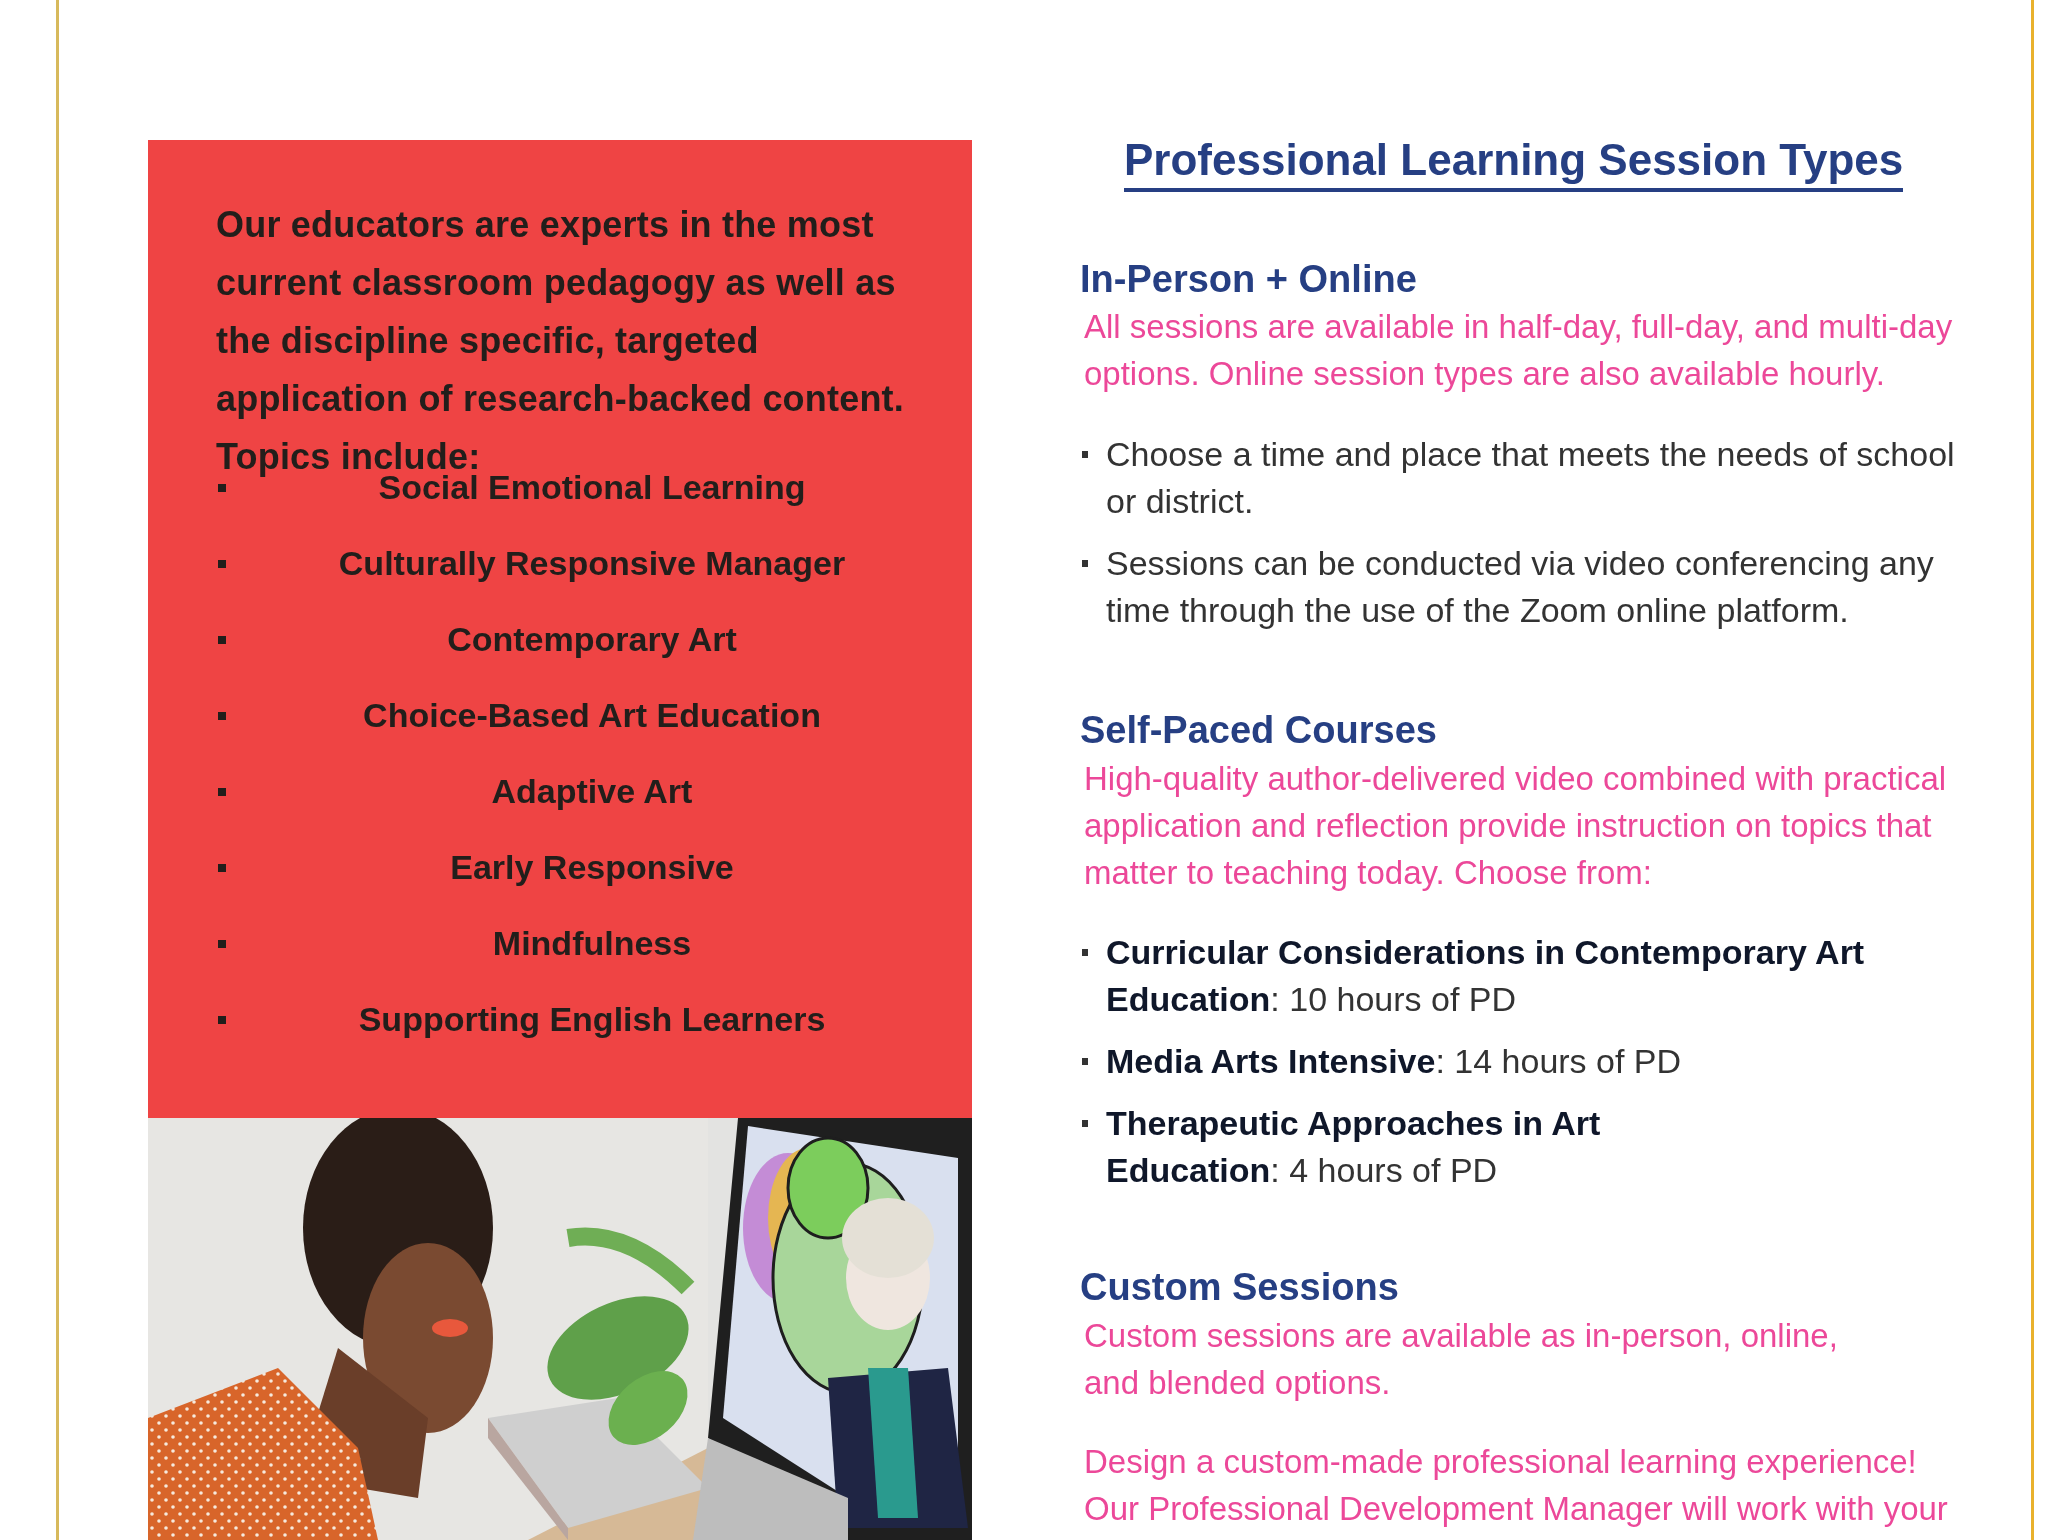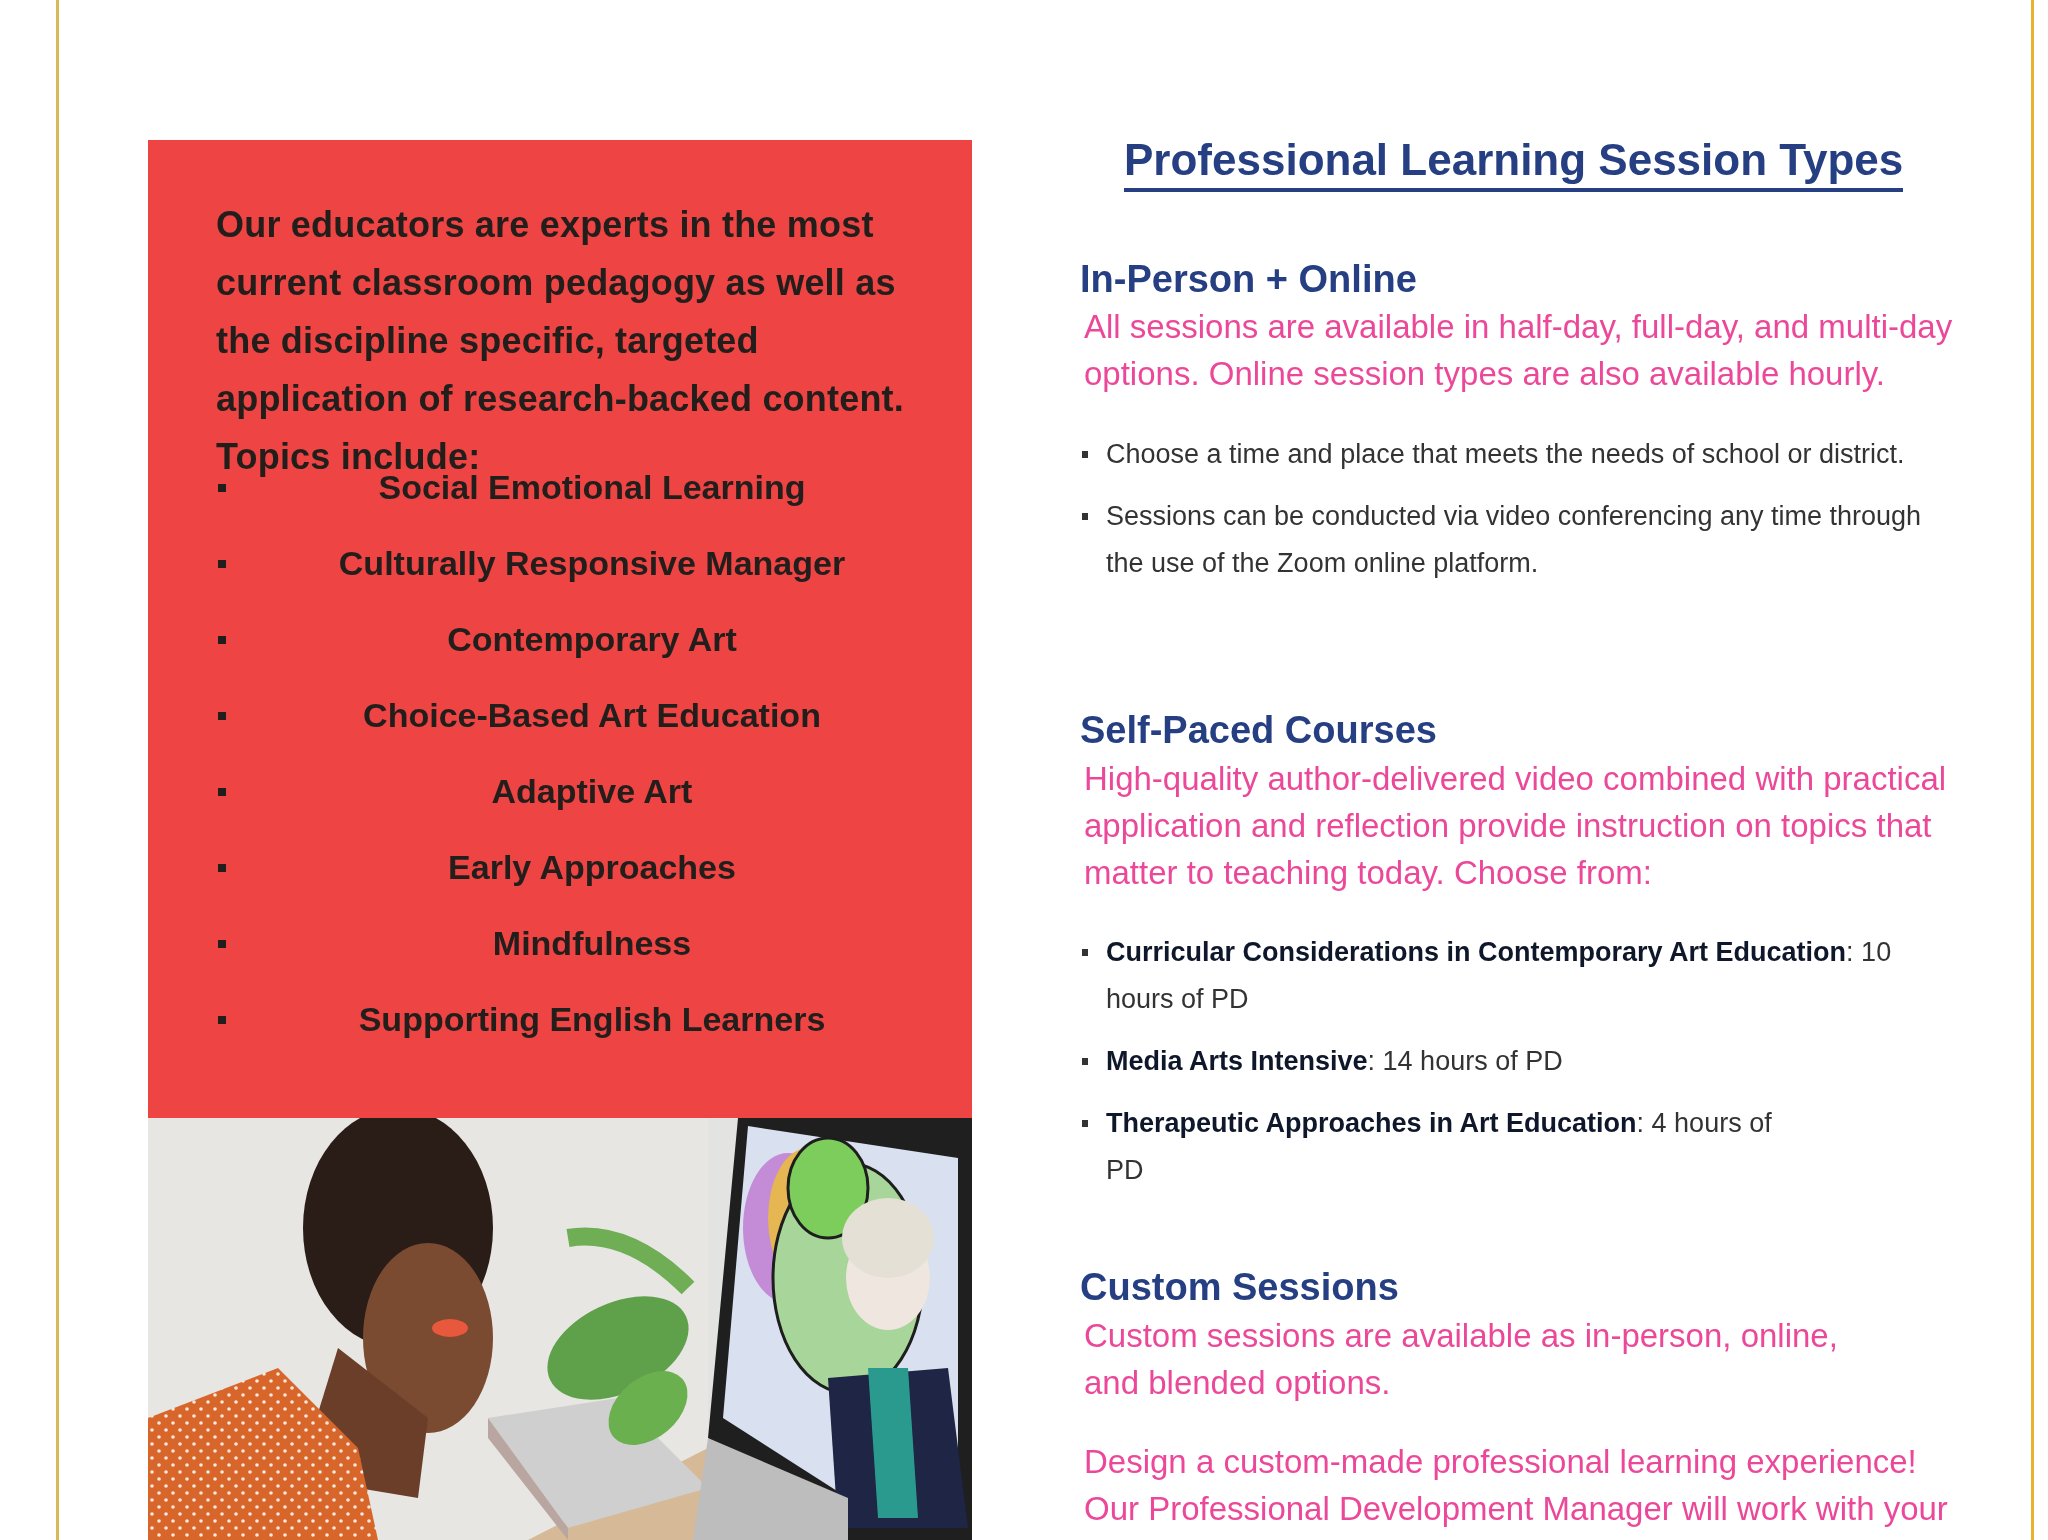--- a/index.html
+++ b/index.html
@@ -28,39 +28,39 @@
     
     .right { position: absolute; left: 1080px; top: 0; width: 870px; color: #333333; }
     .main-title {
       position: absolute; top: 132px; left: 0; white-space: nowrap;
       font-size: 44px; line-height: 56px; font-weight: bold; color: #263f83;
       border-bottom: 4px solid #263f83; padding-bottom: 0px; margin-left: 44px;
     }
     .sec-title { position: absolute; left: 0; font-size: 38px; line-height: 46px; font-weight: bold; color: #263f83; white-space: nowrap; }
     .body-text { position: absolute; left: 4px; width: 880px; font-size: 33px; line-height: 47px; color: #ec4899; }
     .blist { position: absolute; left: 0; width: 880px; list-style: none; }
-    .blist li { position: relative; padding-left: 26px; font-size: 27px; line-height: 47px; color: #333333; margin-bottom: 15px; }
+    .blist li { position: relative; padding-left: 26px; font-size: 34px; line-height: 47px; color: #333333; margin-bottom: 15px; }
     .blist .bullet { left: 2px; top: 20px; width: 6px; height: 7px; background: #333333; }
     .blist b { font-weight: bold; color: #0f172a; }
   </style>
 </head>
 <body>
 
 <div class="rule-left"></div>
 <div class="rule-right"></div>
 
 <div class="panel">
   <p class="panel-intro">Our educators are experts in the most current classroom pedagogy as well as the discipline specific, targeted application of research-backed content. Topics include:</p>
   <ul class="topics">
     <li><span class="bullet"></span><span>Social Emotional Learning</span></li>
     <li><span class="bullet"></span><span>Culturally Responsive Manager</span></li>
     <li><span class="bullet"></span><span>Contemporary Art</span></li>
     <li><span class="bullet"></span><span>Choice-Based Art Education</span></li>
     <li><span class="bullet"></span><span>Adaptive Art</span></li>
-    <li><span class="bullet"></span><span>Early Approaches</span></li>
+    <li><span class="bullet"></span><span>Early Responsive</span></li>
     <li><span class="bullet"></span><span>Mindfulness</span></li>
     <li><span class="bullet"></span><span>Supporting English Learners</span></li>
   </ul>
 </div>
 
 <div class="photo">
   <svg width="824" height="422" viewBox="0 0 824 422" xmlns="http://www.w3.org/2000/svg">
     <defs>
       <pattern id="dots" width="14" height="14" patternUnits="userSpaceOnUse">
         <rect width="14" height="14" fill="#d8652a"></rect>

